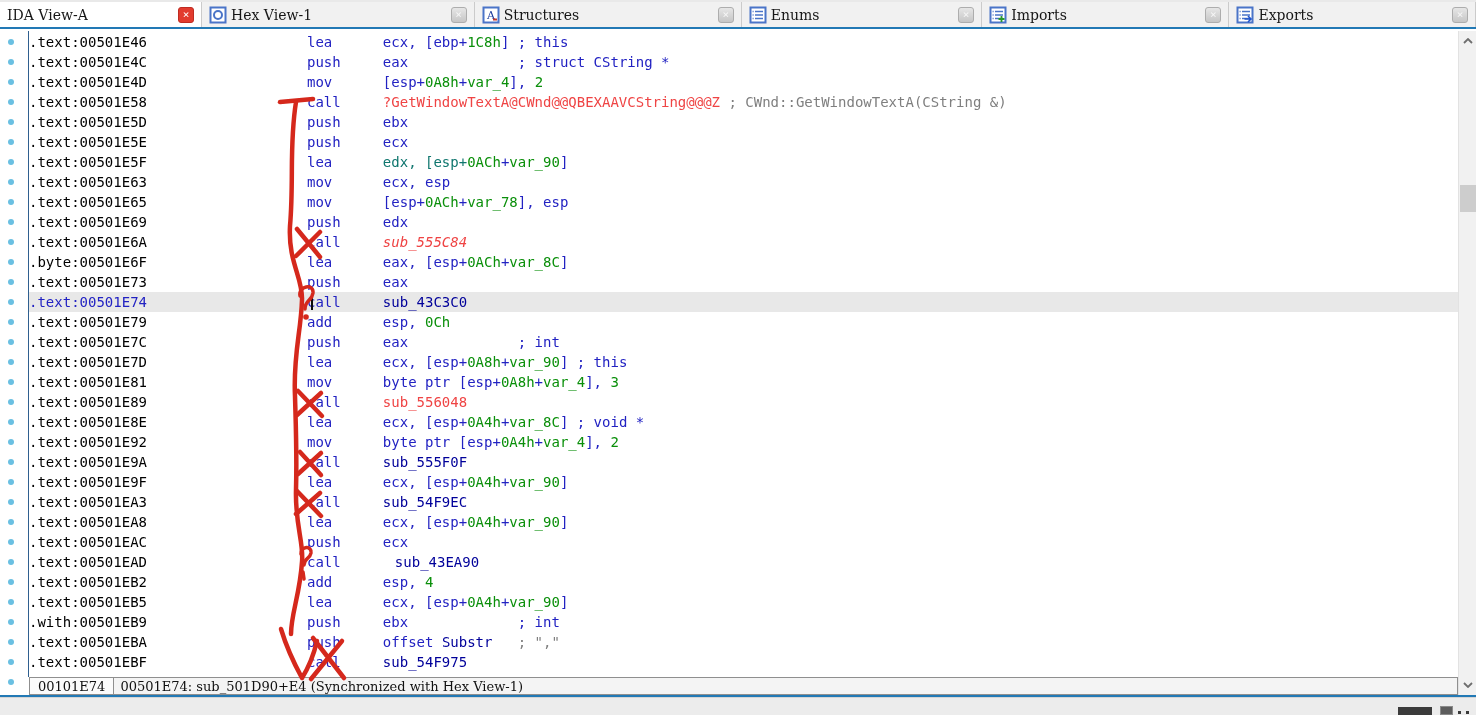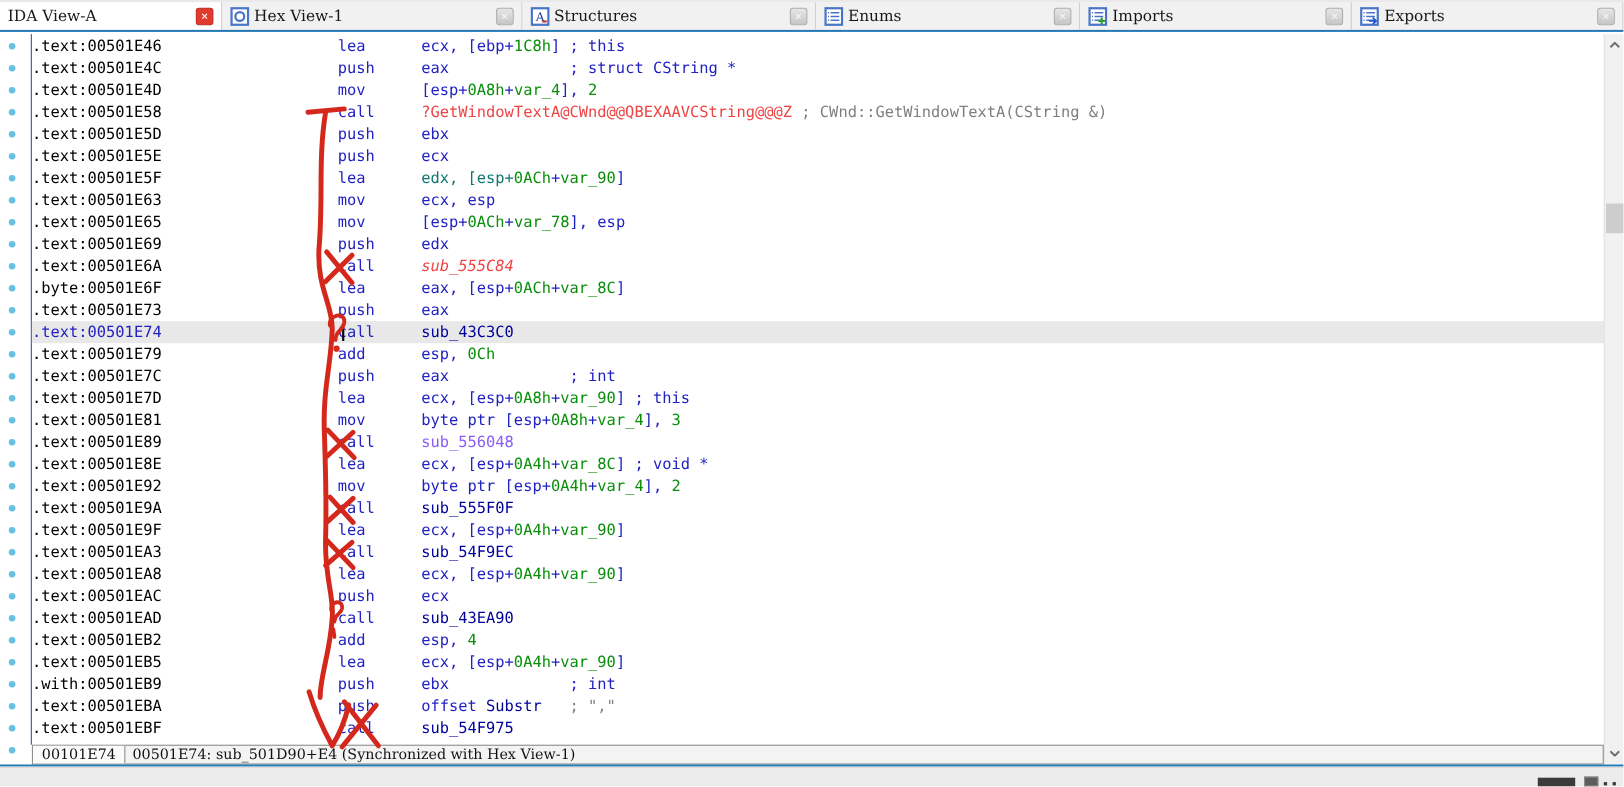--- a/index.html
+++ b/index.html
@@ -182,29 +182,29 @@
     <div class="line"><span class="addr">.text:00501E65</span><span style="color: rgb(34, 34, 194);">mov      </span><span style="color: rgb(34, 34, 194);">[esp+</span><span style="color: rgb(10, 143, 10);">0ACh</span><span style="color: rgb(34, 34, 194);">+</span><span style="color: rgb(10, 143, 10);">var_78</span><span style="color: rgb(34, 34, 194);">], esp</span></div>
     <div class="line"><span class="addr">.text:00501E69</span><span style="color: rgb(34, 34, 194);">push     </span><span style="color: rgb(34, 34, 194);">edx</span></div>
     <div class="line"><span class="addr">.text:00501E6A</span><span style="color: rgb(34, 34, 194);">call     </span><span style="color: #ef4444; font-style: italic;">sub_555C84</span></div>
     <div class="line"><span class="addr">.byte:00501E6F</span><span style="color: rgb(34, 34, 194);">lea      </span><span style="color: rgb(34, 34, 194);">eax, [esp+</span><span style="color: rgb(10, 143, 10);">0ACh</span><span style="color: rgb(34, 34, 194);">+</span><span style="color: rgb(10, 143, 10);">var_8C</span><span style="color: rgb(34, 34, 194);">]</span></div>
     <div class="line"><span class="addr">.text:00501E73</span><span style="color: rgb(34, 34, 194);">push     </span><span style="color: rgb(34, 34, 194);">eax</span></div>
     <div class="line cur"><span class="addr">.text:00501E74</span><span style="color: rgb(34, 34, 194);">call     </span><span style="color: rgb(0, 0, 154);">sub_43C3C0</span></div>
     <div class="line"><span class="addr">.text:00501E79</span><span style="color: rgb(34, 34, 194);">add      </span><span style="color: rgb(34, 34, 194);">esp, </span><span style="color: rgb(10, 143, 10);">0Ch</span></div>
     <div class="line"><span class="addr">.text:00501E7C</span><span style="color: rgb(34, 34, 194);">push     </span><span style="color: rgb(34, 34, 194);">eax</span><span style="color: rgb(34, 34, 194);">             </span><span style="color: rgb(34, 34, 194);">; int</span></div>
     <div class="line"><span class="addr">.text:00501E7D</span><span style="color: rgb(34, 34, 194);">lea      </span><span style="color: rgb(34, 34, 194);">ecx, [esp+</span><span style="color: rgb(10, 143, 10);">0A8h</span><span style="color: rgb(34, 34, 194);">+</span><span style="color: rgb(10, 143, 10);">var_90</span><span style="color: rgb(34, 34, 194);">] </span><span style="color: rgb(34, 34, 194);">; this</span></div>
     <div class="line"><span class="addr">.text:00501E81</span><span style="color: rgb(34, 34, 194);">mov      </span><span style="color: rgb(34, 34, 194);">byte ptr [esp+</span><span style="color: rgb(10, 143, 10);">0A8h</span><span style="color: rgb(34, 34, 194);">+</span><span style="color: rgb(10, 143, 10);">var_4</span><span style="color: rgb(34, 34, 194);">], </span><span style="color: rgb(10, 143, 10);">3</span></div>
-    <div class="line"><span class="addr">.text:00501E89</span><span style="color: rgb(34, 34, 194);">call     </span><span style="color: #8b5cf6;">sub_556048</span></div>
+    <div class="line"><span class="addr">.text:00501E89</span><span style="color: rgb(34, 34, 194);">call     </span><span style="color: #ef4444;">sub_556048</span></div>
     <div class="line"><span class="addr">.text:00501E8E</span><span style="color: rgb(34, 34, 194);">lea      </span><span style="color: rgb(34, 34, 194);">ecx, [esp+</span><span style="color: rgb(10, 143, 10);">0A4h</span><span style="color: rgb(34, 34, 194);">+</span><span style="color: rgb(10, 143, 10);">var_8C</span><span style="color: rgb(34, 34, 194);">] </span><span style="color: rgb(34, 34, 194);">; void *</span></div>
     <div class="line"><span class="addr">.text:00501E92</span><span style="color: rgb(34, 34, 194);">mov      </span><span style="color: rgb(34, 34, 194);">byte ptr [esp+</span><span style="color: rgb(10, 143, 10);">0A4h</span><span style="color: rgb(34, 34, 194);">+</span><span style="color: rgb(10, 143, 10);">var_4</span><span style="color: rgb(34, 34, 194);">], </span><span style="color: rgb(10, 143, 10);">2</span></div>
     <div class="line"><span class="addr">.text:00501E9A</span><span style="color: rgb(34, 34, 194);">call     </span><span style="color: rgb(0, 0, 154);">sub_555F0F</span></div>
     <div class="line"><span class="addr">.text:00501E9F</span><span style="color: rgb(34, 34, 194);">lea      </span><span style="color: rgb(34, 34, 194);">ecx, [esp+</span><span style="color: rgb(10, 143, 10);">0A4h</span><span style="color: rgb(34, 34, 194);">+</span><span style="color: rgb(10, 143, 10);">var_90</span><span style="color: rgb(34, 34, 194);">]</span></div>
     <div class="line"><span class="addr">.text:00501EA3</span><span style="color: rgb(34, 34, 194);">call     </span><span style="color: rgb(0, 0, 154);">sub_54F9EC</span></div>
     <div class="line"><span class="addr">.text:00501EA8</span><span style="color: rgb(34, 34, 194);">lea      </span><span style="color: rgb(34, 34, 194);">ecx, [esp+</span><span style="color: rgb(10, 143, 10);">0A4h</span><span style="color: rgb(34, 34, 194);">+</span><span style="color: rgb(10, 143, 10);">var_90</span><span style="color: rgb(34, 34, 194);">]</span></div>
     <div class="line"><span class="addr">.text:00501EAC</span><span style="color: rgb(34, 34, 194);">push     </span><span style="color: rgb(34, 34, 194);">ecx</span></div>
-    <div class="line"><span class="addr">.text:00501EAD</span><span style="color: rgb(34, 34, 194);">call     </span><span style="color: rgb(0, 0, 154);">sub_43EA90</span></div>
+    <div class="line"><span class="addr">.text:00501EAD</span><span style="color: rgb(34, 34, 194);">call     </span><span style="color: rgb(0, 0, 154); margin-left: 12px;">sub_43EA90</span></div>
     <div class="line"><span class="addr">.text:00501EB2</span><span style="color: rgb(34, 34, 194);">add      </span><span style="color: rgb(34, 34, 194);">esp, </span><span style="color: rgb(10, 143, 10);">4</span></div>
     <div class="line"><span class="addr">.text:00501EB5</span><span style="color: rgb(34, 34, 194);">lea      </span><span style="color: rgb(34, 34, 194);">ecx, [esp+</span><span style="color: rgb(10, 143, 10);">0A4h</span><span style="color: rgb(34, 34, 194);">+</span><span style="color: rgb(10, 143, 10);">var_90</span><span style="color: rgb(34, 34, 194);">]</span></div>
     <div class="line"><span class="addr">.with:00501EB9</span><span style="color: rgb(34, 34, 194);">push     </span><span style="color: rgb(34, 34, 194);">ebx</span><span style="color: rgb(34, 34, 194);">             </span><span style="color: rgb(34, 34, 194);">; int</span></div>
     <div class="line"><span class="addr">.text:00501EBA</span><span style="color: rgb(34, 34, 194);">push     </span><span style="color: rgb(34, 34, 194);">offset </span><span style="color: rgb(0, 0, 154);">Substr</span><span style="color: rgb(34, 34, 194);">   </span><span style="color: rgb(127, 127, 127);">; ","</span></div>
     <div class="line"><span class="addr">.text:00501EBF</span><span style="color: rgb(34, 34, 194);">call     </span><span style="color: rgb(0, 0, 154);">sub_54F975</span></div>
   </div>
 
 <div class="caret"></div>
 
 <svg class="annot" viewBox="0 0 1476 715">

